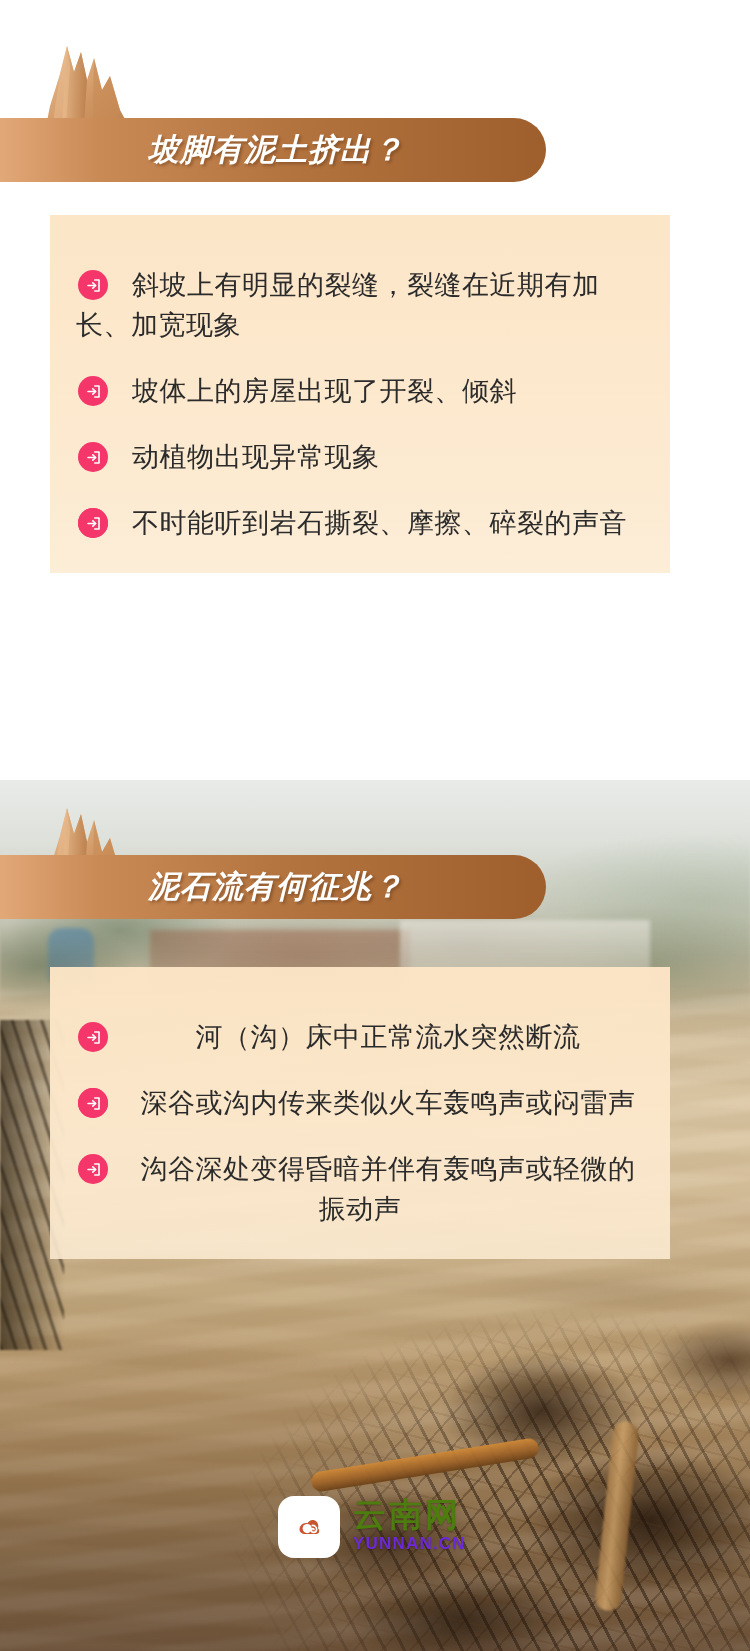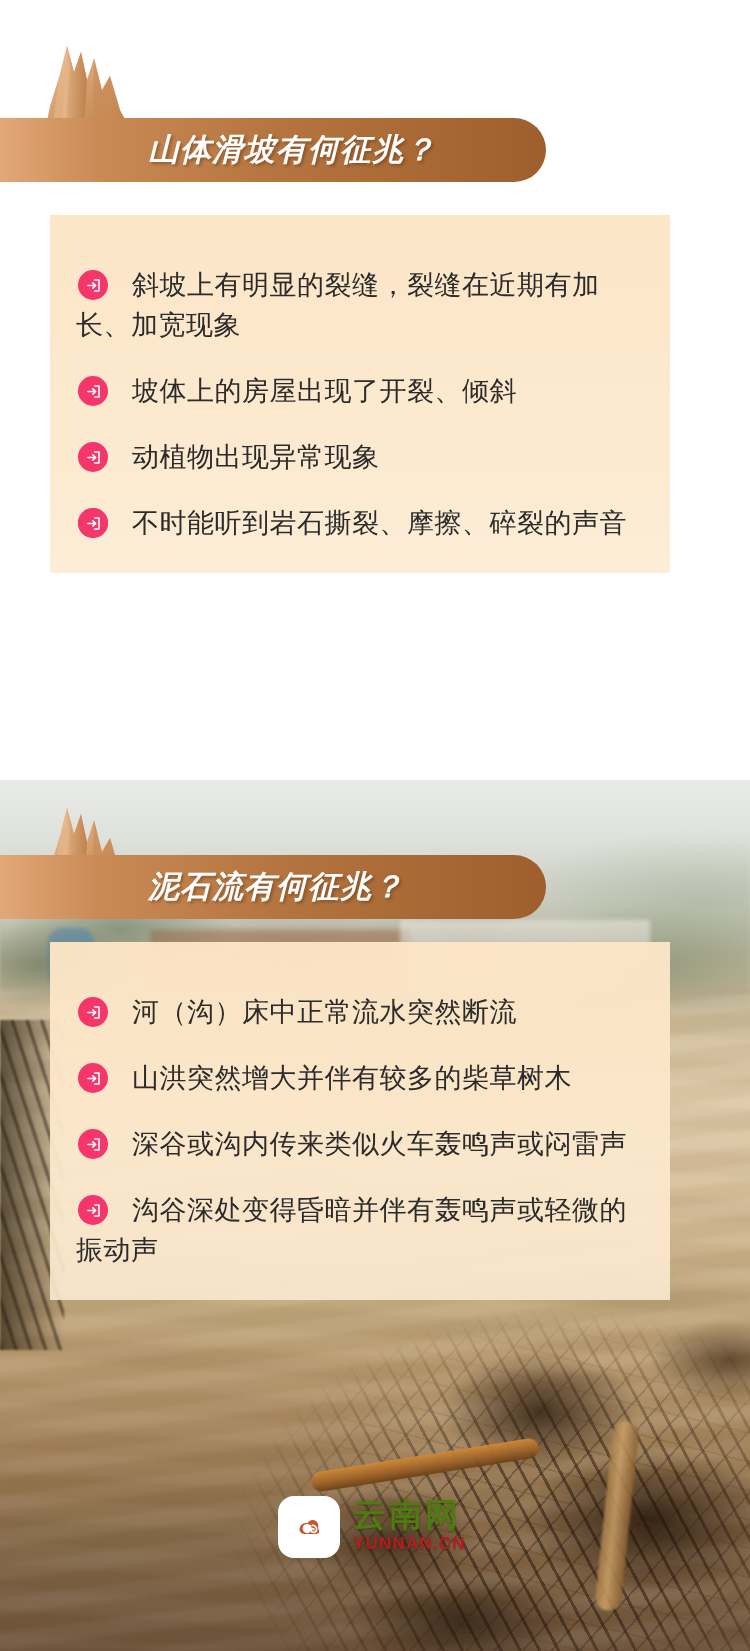--- a/index.html
+++ b/index.html
@@ -206,21 +206,21 @@
     left: 50px;
     width: 620px;
     padding: 30px 26px 26px 26px;
     background: linear-gradient(to bottom,
         rgba(252,229,198,0.97) 0%,
         rgba(252,231,202,0.96) 40%,
         rgba(252,233,206,0.93) 75%,
         rgba(252,235,210,0.88) 100%);
   }
   .card-1 { top: 215px; }
-  .card-2 { top: 942px; }
+  .card-2 { top: 967px; text-align: center; }
 
   
   .list { display: block; margin-top: 20px; }
   .item {
     position: relative;
     margin-bottom: 26px;
     padding-left: 0;
     font-size: 27px;
     line-height: 40px;
     color: #2b2b2b;
@@ -269,21 +269,21 @@
   .logo-cn {
     color: #4d7c0f;
     font-size: 33px;
     font-weight: bold;
     letter-spacing: 3px;
     line-height: 38px;
     white-space: nowrap;
     text-shadow: 0 1px 2px rgba(0,0,0,0.25);
   }
   .logo-en {
-    color: #b91c1c;
+    color: #6d28d9;
     font-size: 17px;
     font-weight: bold;
     letter-spacing: 1.2px;
     line-height: 20px;
     white-space: nowrap;
     text-shadow: 0 1px 2px rgba(0,0,0,0.25);
   }
 </style>
 </head>
 <body>
@@ -320,21 +320,21 @@
     <path d="M6 128 L16 78 L26 46 L33 18 L40 44 L47 24 L53 52 L60 30 L68 62 L76 48 L86 82 L98 104 L112 118 L128 128 Z" fill="url(#mg1)"></path>
     <path d="M33 18 L40 44 L47 24 L53 52 L48 128 L26 128 Z" fill="url(#mg2)" opacity=".85"></path>
     <path d="M26 46 L33 18 L36 40 L30 128 L14 128 Z" fill="#e7b98c" opacity=".6"></path>
     <path d="M60 30 L68 62 L76 48 L86 82 L74 128 L58 128 Z" fill="#c68a54" opacity=".55"></path>
     <ellipse cx="58" cy="120" rx="5" ry="3" fill="#f4d4ae" opacity=".8"></ellipse>
     <ellipse cx="72" cy="125" rx="6" ry="3.4" fill="#f4d4ae" opacity=".7"></ellipse>
     <ellipse cx="44" cy="124" rx="4" ry="2.6" fill="#f4d4ae" opacity=".65"></ellipse>
   </svg>
 
   <div class="hdr-bar hdr-1">
-    <span class="hdr-title">山体滑坡有何征兆？</span>
+    <span class="hdr-title">坡脚有泥土挤出？</span>
   </div>
 
   <div class="card card-1">
     <div class="list">
 
       <div class="item">
         <span class="bullet">
           <svg width="17" height="17" viewBox="0 0 20 20" fill="none" stroke="#ffffff" stroke-width="1.9" stroke-linecap="round" stroke-linejoin="round">
             <path d="M11.5 3.5 H16.5 V16.5 H11.5"></path>
             <path d="M3.5 10 H12.2"></path>
@@ -415,21 +415,21 @@
         </span><span class="item-text">河（沟）床中正常流水突然断流</span>
       </div>
 
       <div class="item">
         <span class="bullet">
           <svg width="17" height="17" viewBox="0 0 20 20" fill="none" stroke="#ffffff" stroke-width="1.9" stroke-linecap="round" stroke-linejoin="round">
             <path d="M11.5 3.5 H16.5 V16.5 H11.5"></path>
             <path d="M3.5 10 H12.2"></path>
             <path d="M9.2 6.9 L12.5 10 L9.2 13.1"></path>
           </svg>
-        </span><span class="item-text">山洪突然增大并伴有较多的柴草树木</span>
+        </span>
       </div>
 
       <div class="item">
         <span class="bullet">
           <svg width="17" height="17" viewBox="0 0 20 20" fill="none" stroke="#ffffff" stroke-width="1.9" stroke-linecap="round" stroke-linejoin="round">
             <path d="M11.5 3.5 H16.5 V16.5 H11.5"></path>
             <path d="M3.5 10 H12.2"></path>
             <path d="M9.2 6.9 L12.5 10 L9.2 13.1"></path>
           </svg>
         </span><span class="item-text">深谷或沟内传来类似火车轰鸣声或闷雷声</span>

